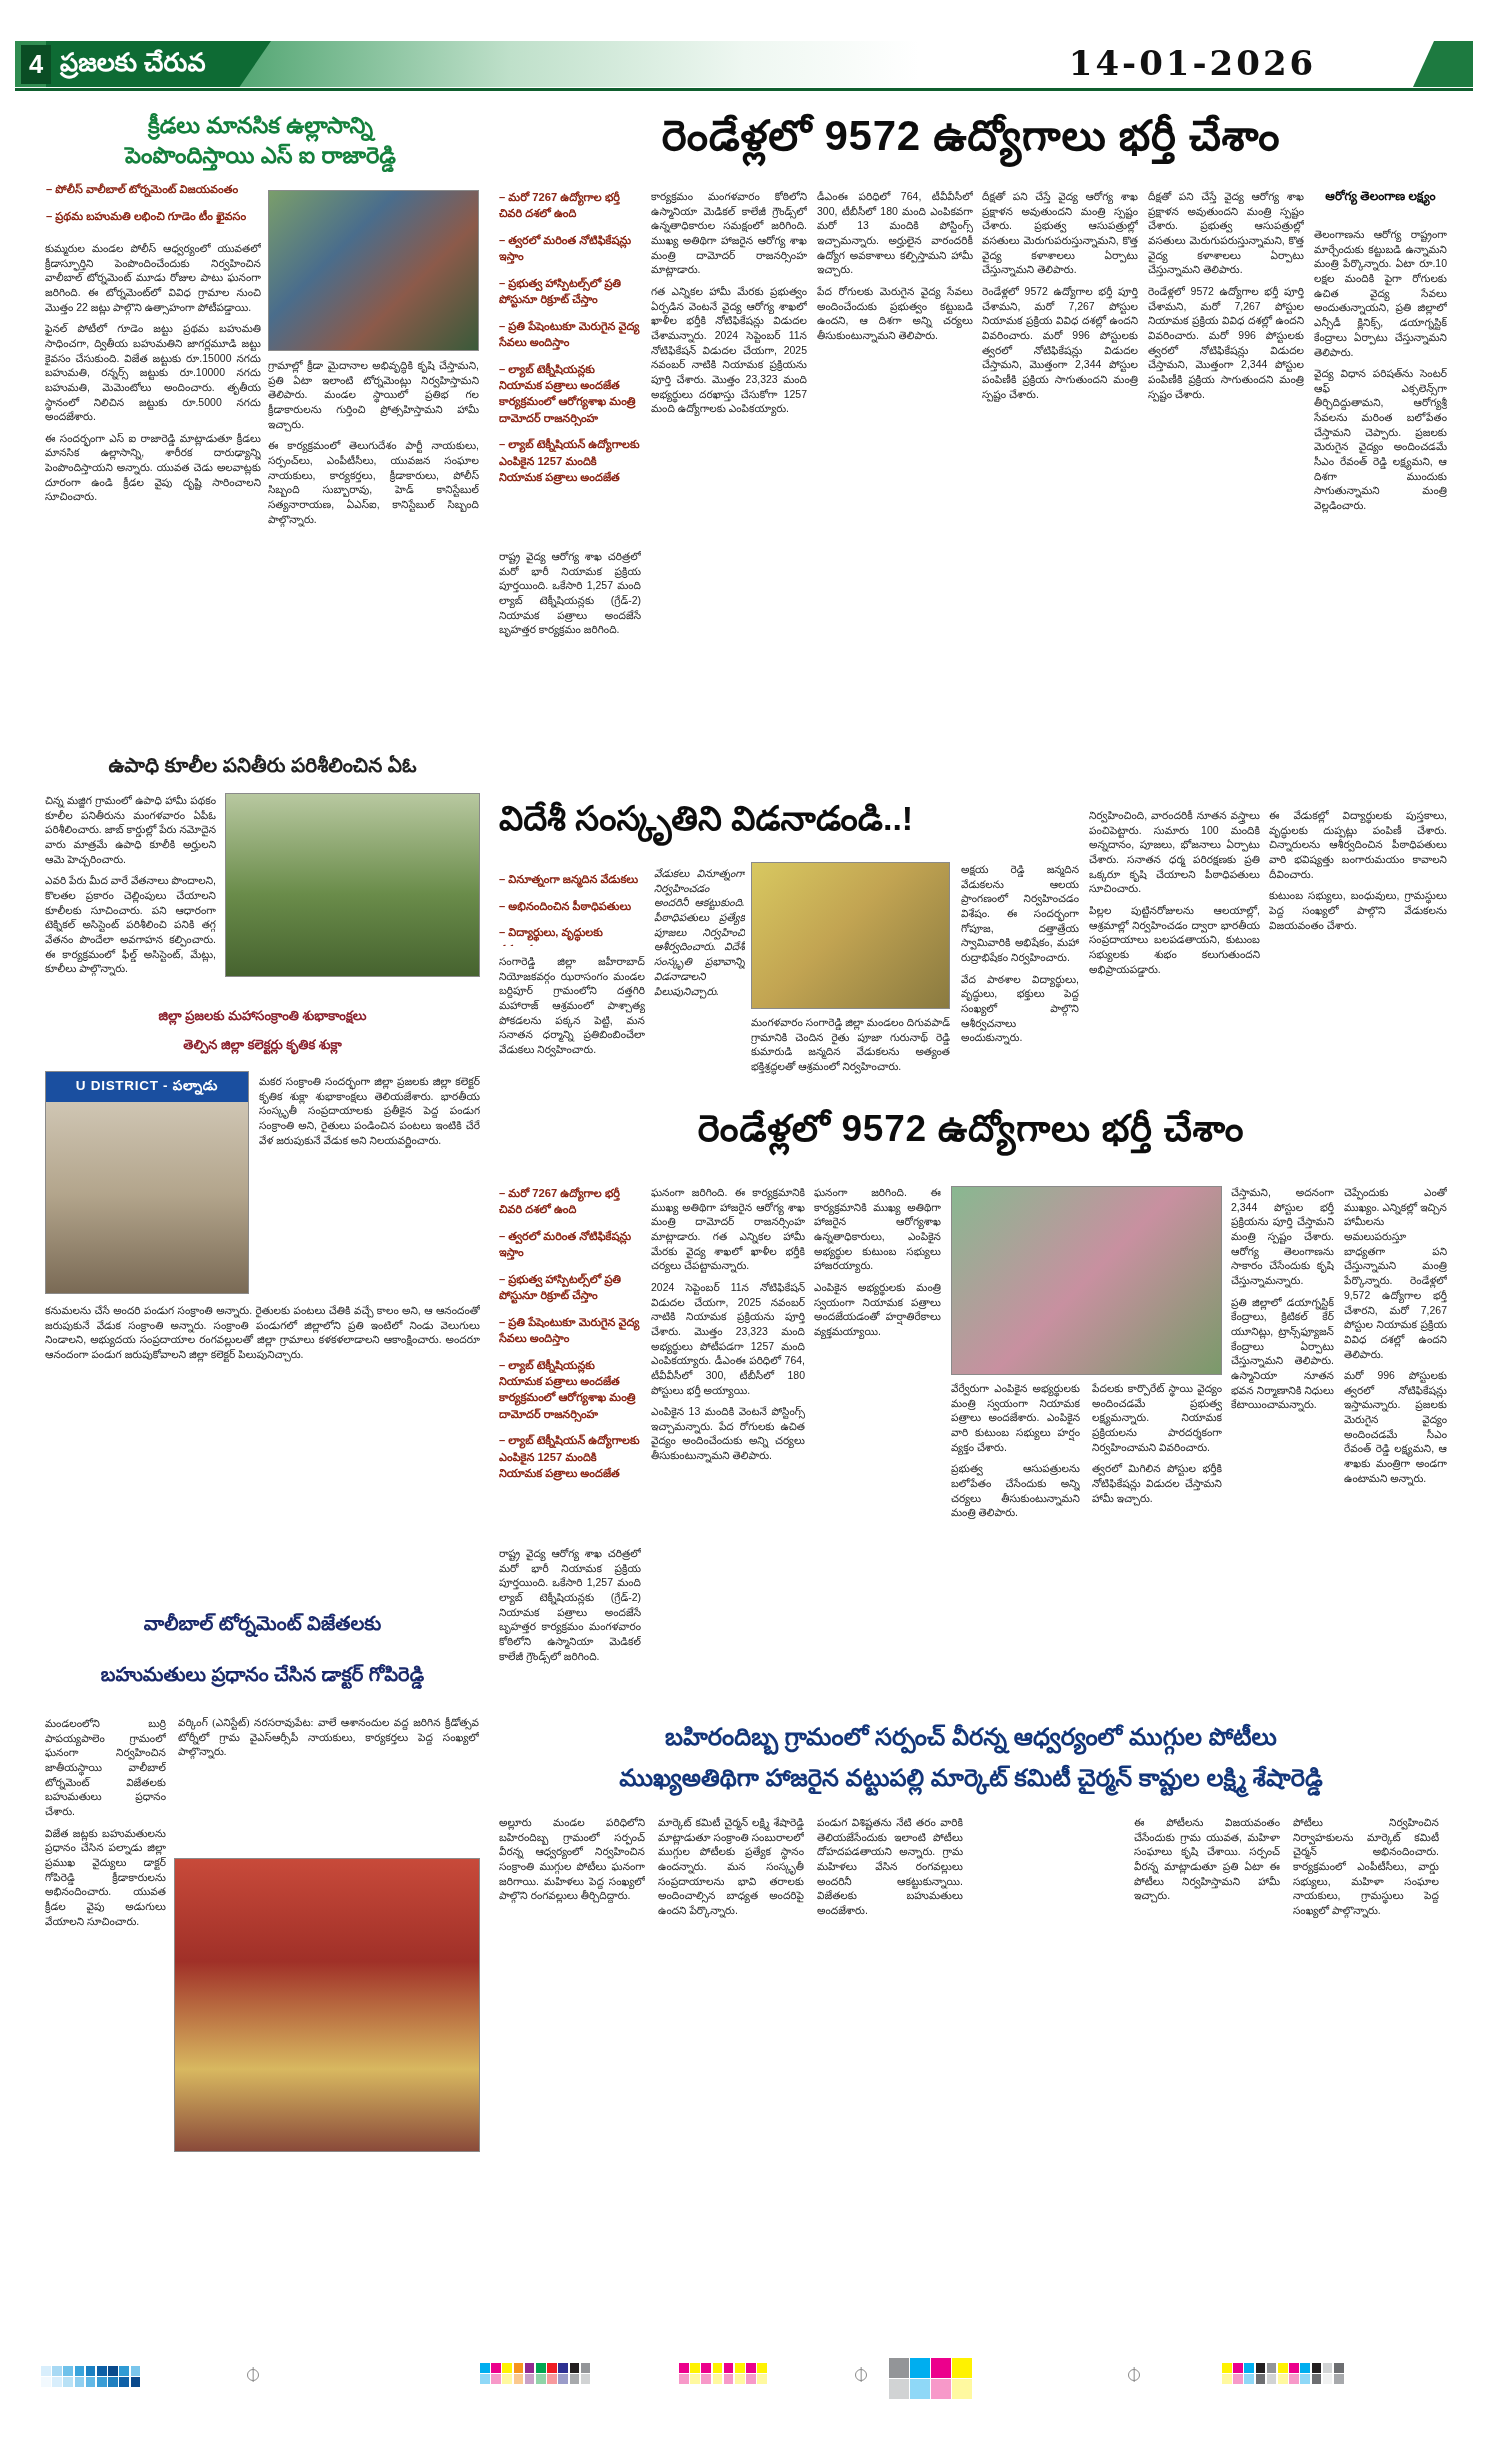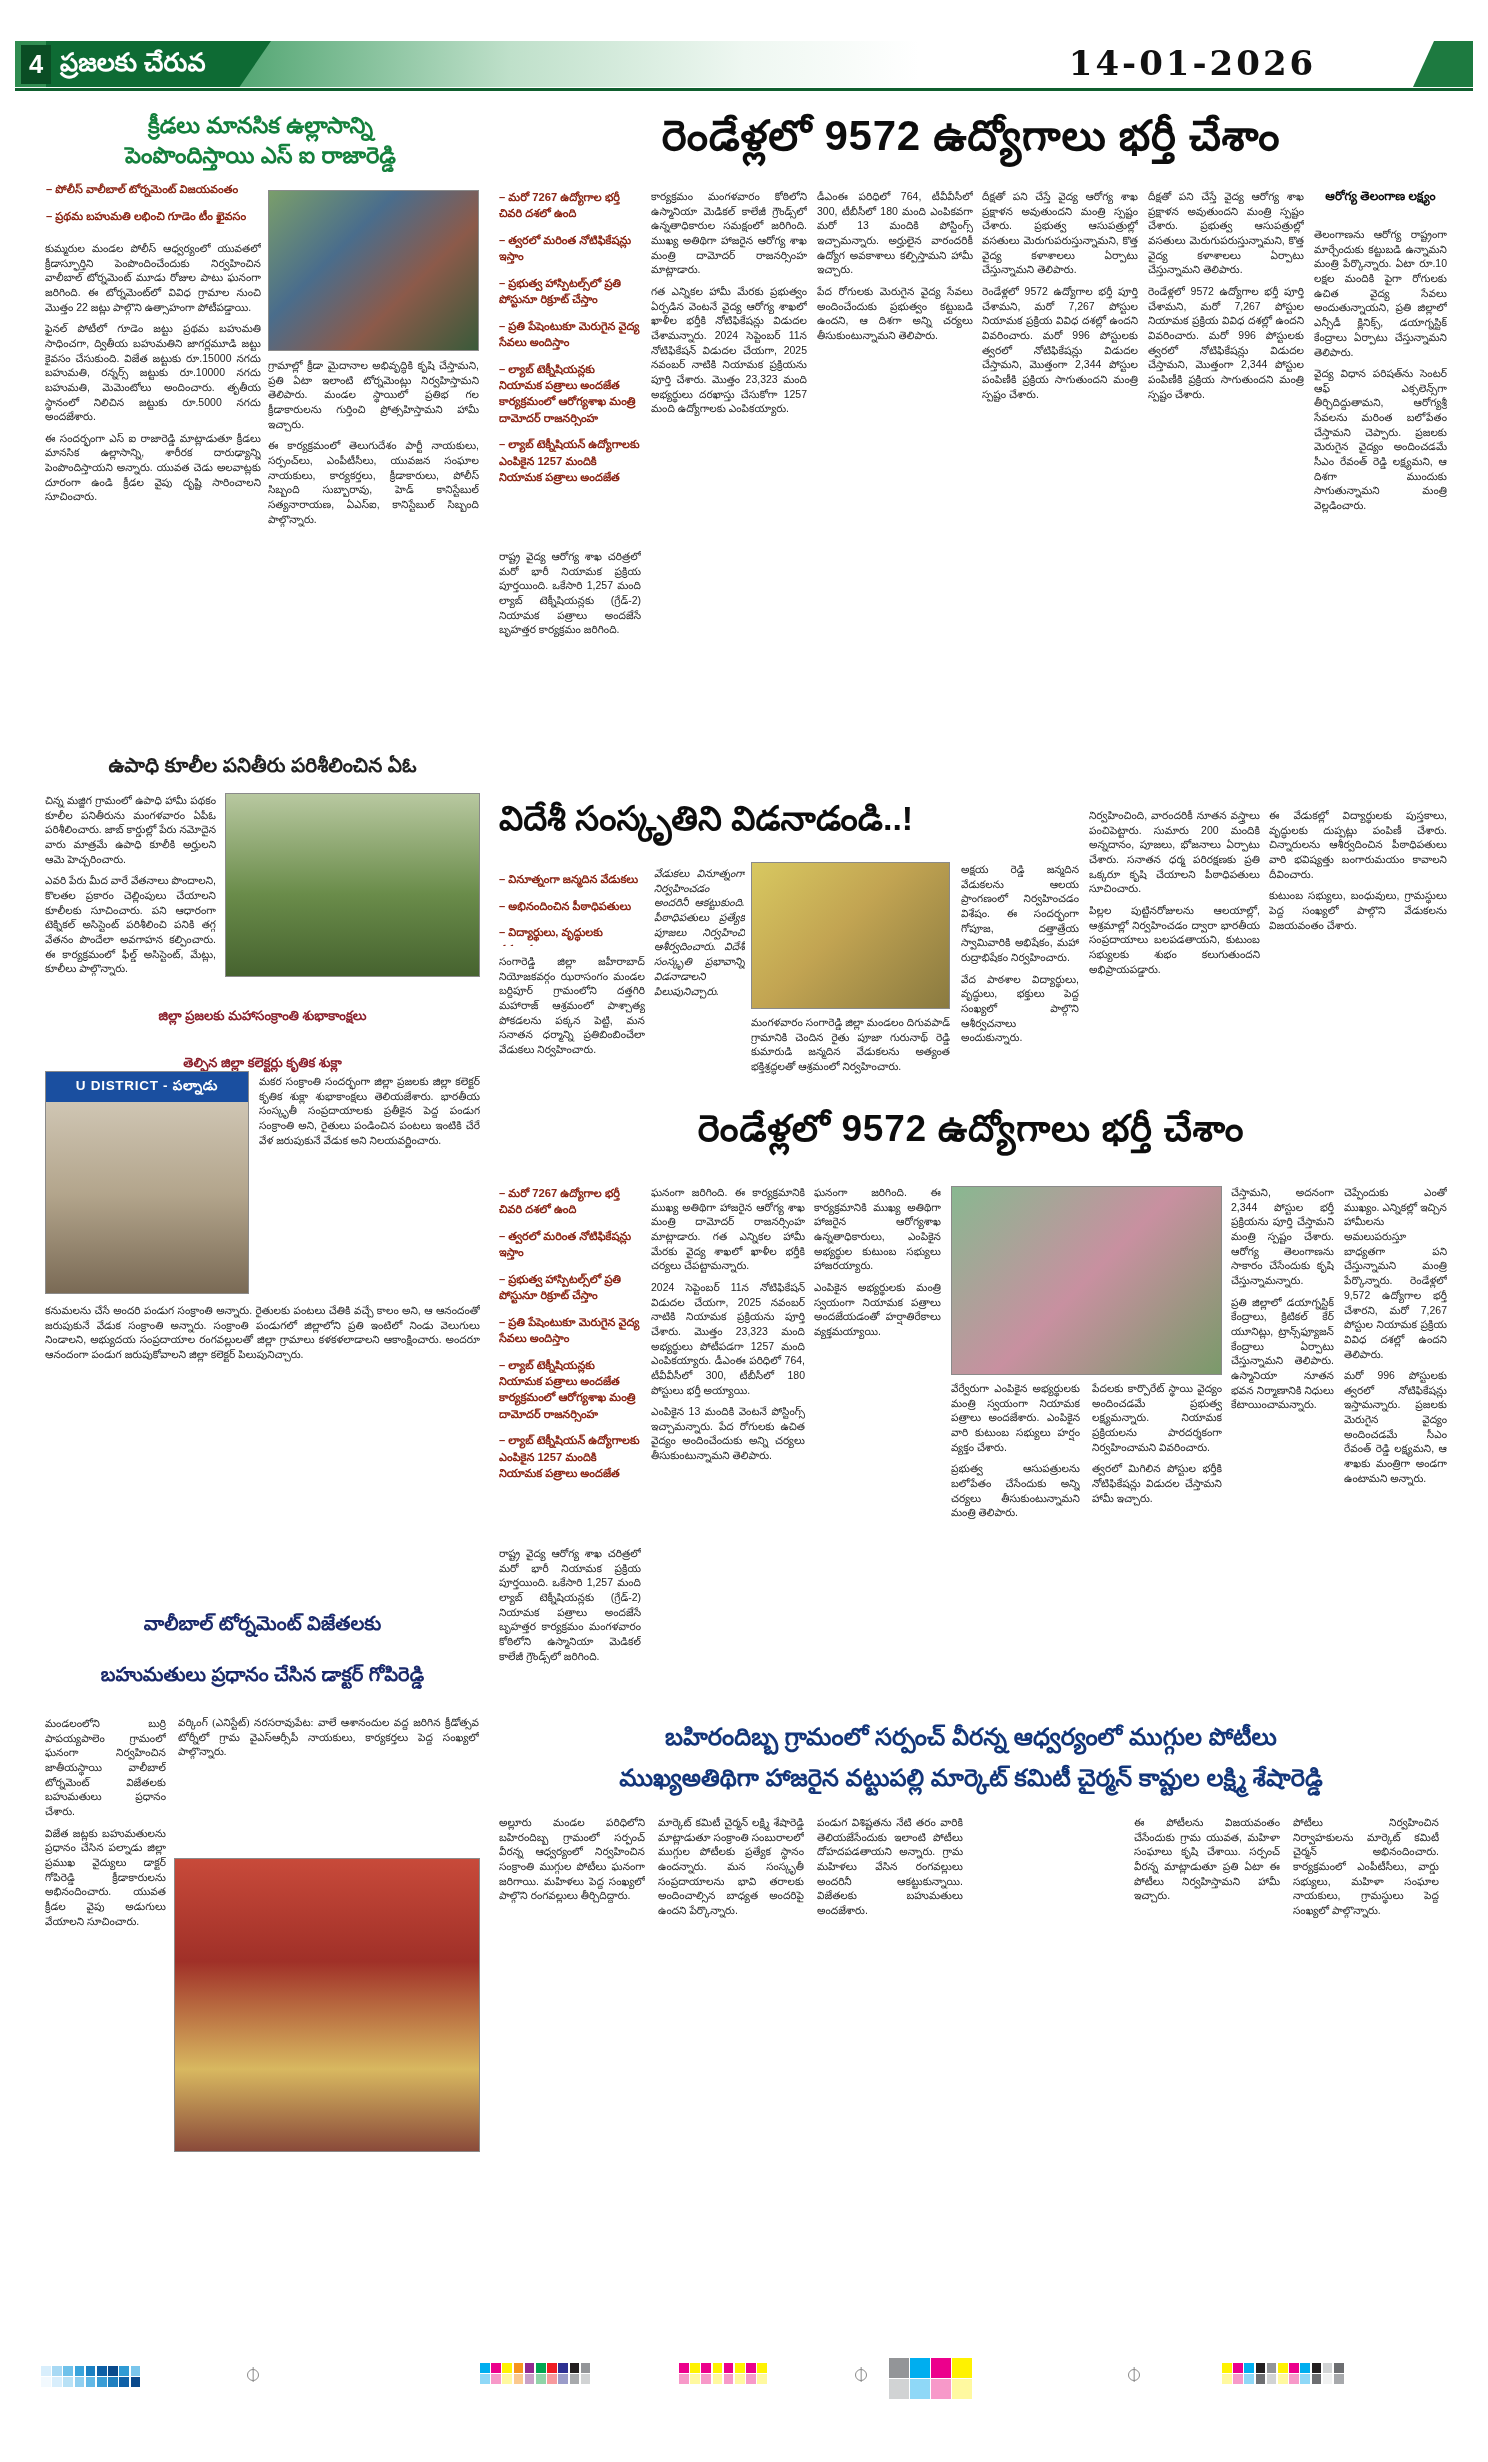--- a/index.html
+++ b/index.html
@@ -130,21 +130,21 @@
     </div>
   <div class="photo photo5" style="left:751px;top:862px;width:199px;height:147px;"></div>
   <div class="abs body-col" style="left:751px;top:1015px;width:199px;height:81px;">
       <p>మంగళవారం సంగారెడ్డి జిల్లా మండలం దిగువపాడ్ గ్రామానికి చెందిన రైతు పూజా గురునాథ్ రెడ్డి కుమారుడి జన్మదిన వేడుకలను అత్యంత భక్తిశ్రద్ధలతో ఆశ్రమంలో నిర్వహించారు.</p>
     </div>
   <div class="abs body-col" style="left:961px;top:862px;width:118px;height:234px;">
       <p>అక్షయ రెడ్డి జన్మదిన వేడుకలను ఆలయ ప్రాంగణంలో నిర్వహించడం విశేషం. ఈ సందర్భంగా గోపూజ, దత్తాత్రేయ స్వామివారికి అభిషేకం, మహా రుద్రాభిషేకం నిర్వహించారు.</p>
       <p>వేద పాఠశాల విద్యార్థులు, వృద్ధులు, భక్తులు పెద్ద సంఖ్యలో పాల్గొని ఆశీర్వచనాలు అందుకున్నారు.</p>
     </div>
   <div class="abs body-col" style="left:1089px;top:808px;width:171px;height:288px;">
-      <p>నిర్వహించింది, వారందరికీ నూతన వస్త్రాలు పంచిపెట్టారు. సుమారు 200 మందికి అన్నదానం, పూజలు, భోజనాలు ఏర్పాటు చేశారు. సనాతన ధర్మ పరిరక్షణకు ప్రతి ఒక్కరూ కృషి చేయాలని పీఠాధిపతులు సూచించారు.</p>
+      <p>నిర్వహించింది, వారందరికీ నూతన వస్త్రాలు పంచిపెట్టారు. సుమారు 100 మందికి అన్నదానం, పూజలు, భోజనాలు ఏర్పాటు చేశారు. సనాతన ధర్మ పరిరక్షణకు ప్రతి ఒక్కరూ కృషి చేయాలని పీఠాధిపతులు సూచించారు.</p>
       <p>పిల్లల పుట్టినరోజులను ఆలయాల్లో, ఆశ్రమాల్లో నిర్వహించడం ద్వారా భారతీయ సంప్రదాయాలు బలపడతాయని, కుటుంబ సభ్యులకు శుభం కలుగుతుందని అభిప్రాయపడ్డారు.</p>
     </div>
   <div class="abs body-col" style="left:1269px;top:808px;width:178px;height:288px;">
       <p>ఈ వేడుకల్లో విద్యార్థులకు పుస్తకాలు, వృద్ధులకు దుప్పట్లు పంపిణీ చేశారు. చిన్నారులను ఆశీర్వదించిన పీఠాధిపతులు వారి భవిష్యత్తు బంగారుమయం కావాలని దీవించారు.</p>
       <p>కుటుంబ సభ్యులు, బంధువులు, గ్రామస్థులు పెద్ద సంఖ్యలో పాల్గొని వేడుకలను విజయవంతం చేశారు.</p>
     </div>
 
   <div class="abs h-big2" style="left:495px;top:1108px;width:952px;">రెండేళ్లలో 9572 ఉద్యోగాలు భర్తీ చేశాం</div>
   <div class="abs bullets" style="left:499px;top:1185px;width:142px;height:356px;">
       <p>– మరో 7267 ఉద్యోగాల భర్తీ చివరి దశలో ఉంది</p>
@@ -185,21 +185,21 @@
     </div>
 
   <div class="abs h-dark" style="left:45px;top:754px;width:435px;">ఉపాధి కూలీల పనితీరు పరిశీలించిన ఏఓ</div>
   <div class="photo photo2" style="left:225px;top:793px;width:255px;height:184px;"></div>
   <div class="abs body-col" style="left:45px;top:793px;width:171px;height:204px;">
       <p>చిన్న మజ్జిగ గ్రామంలో ఉపాధి హామీ పథకం కూలీల పనితీరును మంగళవారం ఏపీఓ పరిశీలించారు. జాబ్ కార్డుల్లో పేరు నమోదైన వారు మాత్రమే ఉపాధి కూలీకి అర్హులని ఆమె హెచ్చరించారు.</p>
       <p>ఎవరి పేరు మీద వారే వేతనాలు పొందాలని, కొలతల ప్రకారం చెల్లింపులు చేయాలని కూలీలకు సూచించారు. పని ఆధారంగా టెక్నికల్ అసిస్టెంట్ పరిశీలించి పనికి తగ్గ వేతనం పొందేలా అవగాహన కల్పించారు. ఈ కార్యక్రమంలో ఫీల్డ్ అసిస్టెంట్, మేట్లు, కూలీలు పాల్గొన్నారు.</p>
     </div>
 
   <div class="abs h-maroon" style="left:45px;top:1008px;width:435px;">జిల్లా ప్రజలకు మహాసంక్రాంతి శుభాకాంక్షలు</div>
-  <div class="abs h-maroon" style="left:45px;top:1037px;width:435px;margin-top:18px;">తెల్పిన జిల్లా కలెక్టర్లు కృతిక శుక్లా</div>
+  <div class="abs h-maroon" style="left:45px;top:1037px;width:435px;">తెల్పిన జిల్లా కలెక్టర్లు కృతిక శుక్లా</div>
   <div class="photo photo3" style="left:45px;top:1071px;width:204px;height:223px;">
     <div class="photo-banner">U DISTRICT - పల్నాడు</div>
   </div>
   <div class="abs body-col" style="left:259px;top:1074px;width:221px;height:220px;">
       <p>మకర సంక్రాంతి సందర్భంగా జిల్లా ప్రజలకు జిల్లా కలెక్టర్ కృతిక శుక్లా శుభాకాంక్షలు తెలియజేశారు. భారతీయ సంస్కృతీ సంప్రదాయాలకు ప్రతీకైన పెద్ద పండుగ సంక్రాంతి అని, రైతులు పండించిన పంటలు ఇంటికి చేరే వేళ జరుపుకునే వేడుక అని నిలయవర్ణించారు.</p>
     </div>
   <div class="abs body-col" style="left:45px;top:1303px;width:435px;height:298px;">
       <p>కనుమలను చేసే అందరి పండుగ సంక్రాంతి అన్నారు. రైతులకు పంటలు చేతికి వచ్చే కాలం అని, ఆ ఆనందంతో జరుపుకునే వేడుక సంక్రాంతి అన్నారు. సంక్రాంతి పండుగలో జిల్లాలోని ప్రతి ఇంటిలో నిండు వెలుగులు నిండాలని, అభ్యుదయ సంప్రదాయాల రంగవల్లులతో జిల్లా గ్రామాలు కళకళలాడాలని ఆకాంక్షించారు. అందరూ ఆనందంగా పండుగ జరుపుకోవాలని జిల్లా కలెక్టర్ పిలుపునిచ్చారు.</p>
     </div>
 

